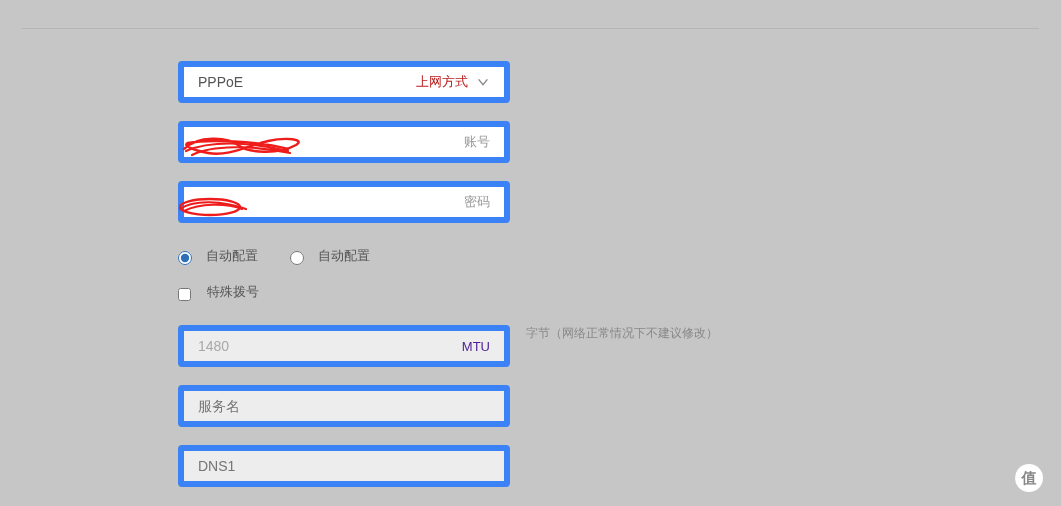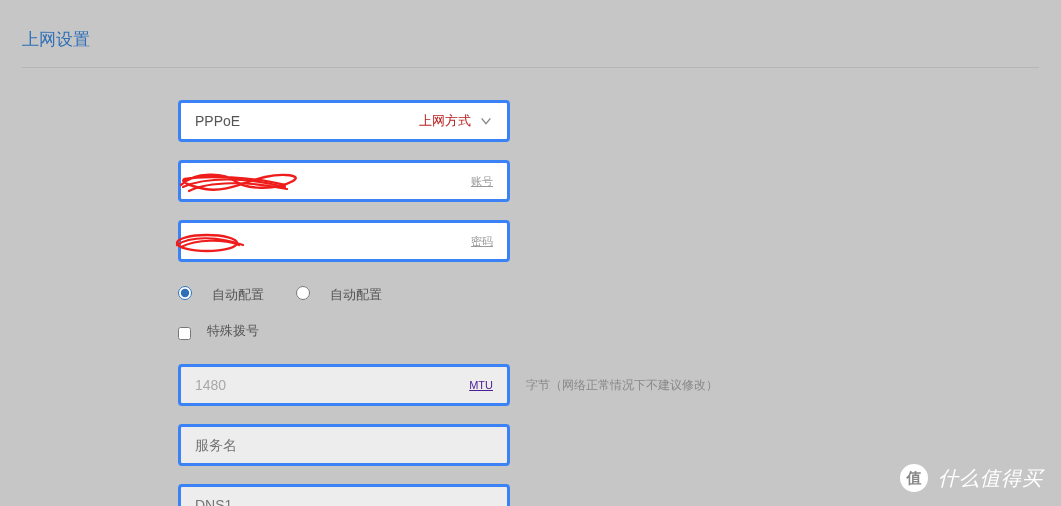--- a/index.html
+++ b/index.html
@@ -30,21 +30,21 @@
       margin-bottom: 32px;
     }
     .form-area {
       padding-left: 156px;
     }
     .input-wrap {
       position: relative;
       width: 332px;
       height: 42px;
       background: #fff;
-      border: 3px solid #3b82f6;
+      border: 6px solid #3b82f6;
       border-radius: 4px;
       margin-bottom: 18px;
       display: flex;
       align-items: center;
       padding: 0 14px;
     }
     .input-wrap.disabled {
       background: #ededed;
       color: #a8a8a8;
     }
@@ -53,24 +53,23 @@
       font-size: 14px;
       color: #555;
       border: none;
       outline: none;
       background: transparent;
     }
     .input-wrap.disabled .input-value {
       color: #a8a8a8;
     }
     .input-label-right {
-      font-size: 11px;
+      font-size: 13px;
       color: #999;
       margin-left: auto;
-      text-decoration: underline;
     }
     .input-wrap.disabled .input-label-right {
       color: #4c1d95;
       margin-left: 8px;
     }
     .select-label {
       font-size: 13px;
       color: #b91c1c;
       margin-left: auto;
       margin-right: 8px;
@@ -83,22 +82,22 @@
       justify-content: center;
     }
     .radio-row {
       display: flex;
       align-items: center;
       gap: 32px;
       margin: 24px 0 18px 0;
     }
     .radio-item {
       display: flex;
-      align-items: flex-start;
-      gap: 20px;
+      align-items: flex-end;
+      gap: 14px;
       font-size: 13px;
       color: #555;
     }
     .radio-item input[type="radio"] {
       width: 14px;
       height: 14px;
       accent-color: #2e6fb7;
     }
     .checkbox-row {
       display: flex;
@@ -107,21 +106,21 @@
       margin-bottom: 24px;
       font-size: 13px;
       color: #555;
     }
     .checkbox-row input[type="checkbox"] {
       width: 13px;
       height: 13px;
     }
     .inline-row {
       display: flex;
-      align-items: center;
+      align-items: flex-start;
       gap: 16px;
       margin-bottom: 18px;
     }
     .inline-row .input-wrap {
       margin-bottom: 0;
     }
     .hint-text {
       font-size: 12px;
       color: #888;
     }
@@ -154,21 +153,20 @@
       font-size: 20px;
       font-weight: 500;
       letter-spacing: 1px;
       font-style: italic;
     }
   </style>
 </head>
 <body>
 
 <div class="container">
-  <div class="page-title">上网设置</div>
   <div class="divider"></div>
 
   <div class="form-area">
 
     <div class="input-wrap">
       <span class="input-value">PPPoE</span>
       <span class="select-label">上网方式</span>
       <span class="chevron">
         <svg viewBox="0 0 16 16" width="14" height="14">
             <path d="M3 5 L8 11 L13 5" fill="none" stroke="#888" stroke-width="1.6"></path>
@@ -224,14 +222,13 @@
 
     <div class="input-wrap disabled" style="margin-bottom:0;">
       <input class="input-value" type="text" placeholder="DNS1" style="">
     </div>
 
   </div>
 </div>
 
 <div class="watermark">
   <div class="watermark-badge">值</div>
-  <div class="watermark-text">什么值得买</div>
 </div>
 
 </body></html>

